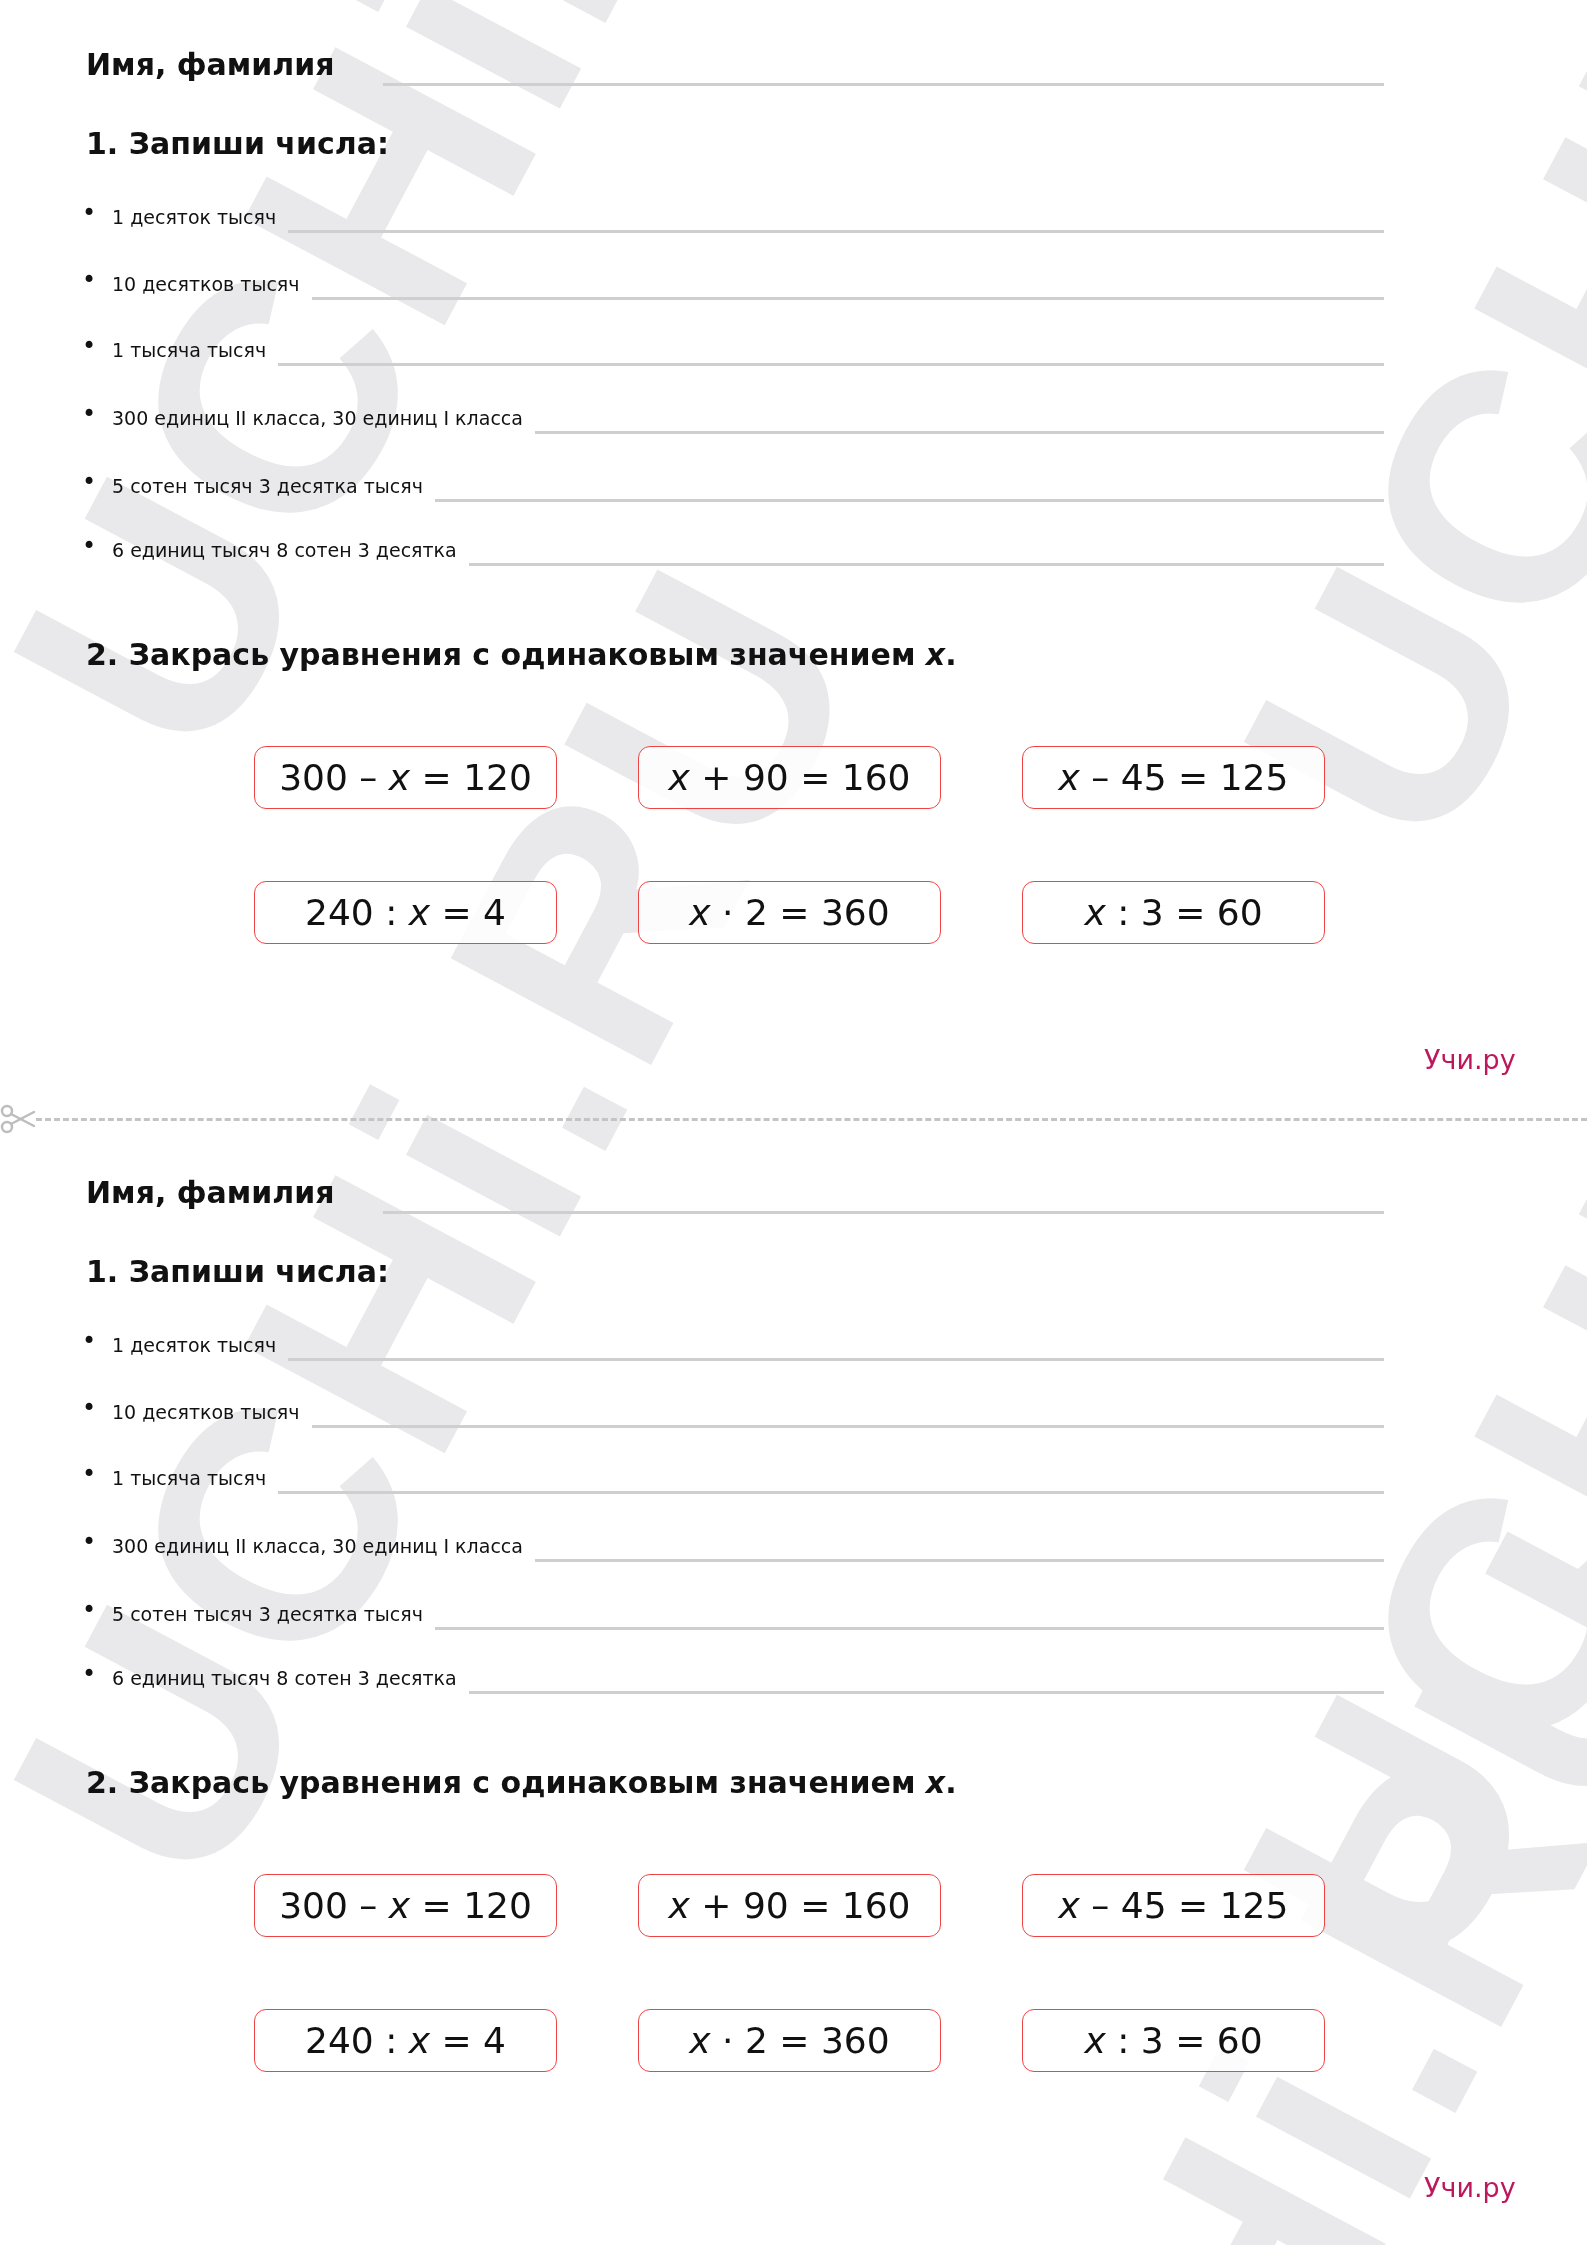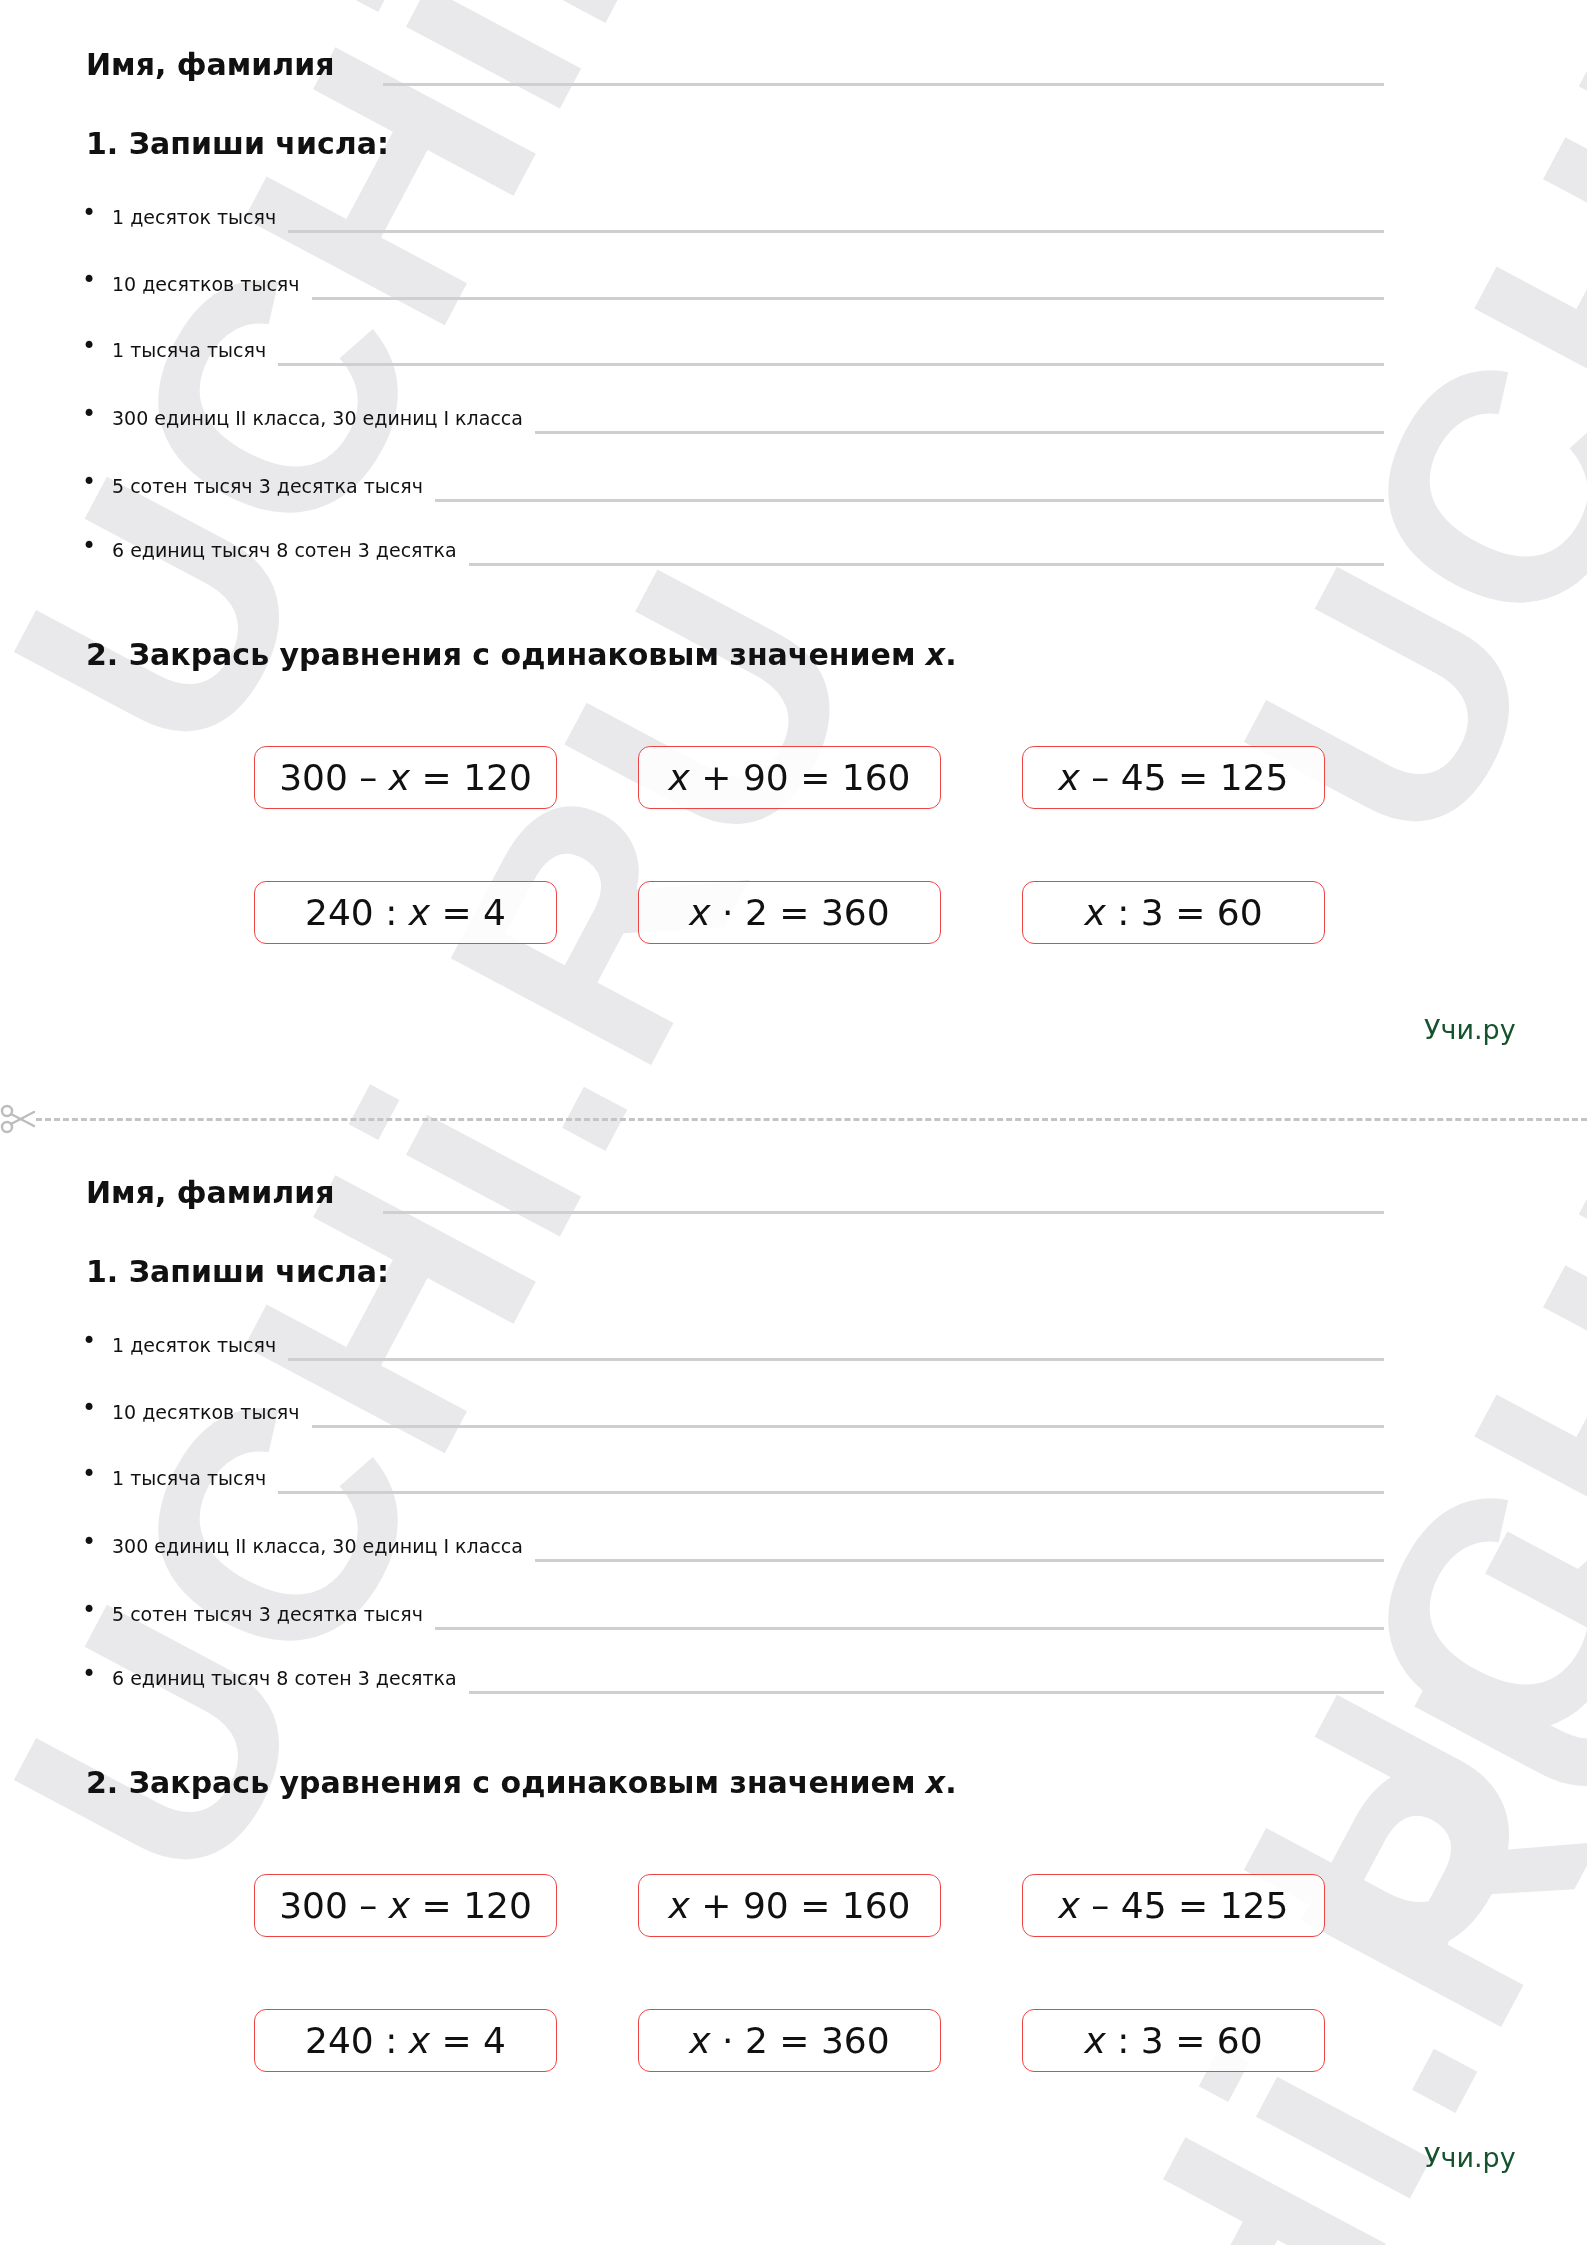--- a/index.html
+++ b/index.html
@@ -18,21 +18,21 @@
   .task-heading { position: absolute; left: 86px; font-weight: 700; font-size: 30px; line-height: 1; white-space: nowrap; }
   .task-heading i { font-style: italic; }
   .item-row { position: absolute; left: 82px; width: 1302px; height: 40px; display: flex; align-items: flex-end; }
   .bullet { width: 30px; font-size: 24px; text-align: left; padding-bottom: 8px; line-height: 1; }
   .item-text { font-size: 19px; white-space: nowrap; line-height: 1; padding-bottom: 6px; }
   .item-row .answer-line { margin-left: 12px; }
   .eq-box { position: absolute; width: 303px; height: 63px; border: 1px solid #ef4444; border-radius: 12px;
             box-sizing: border-box; display: flex; align-items: center; justify-content: center;
             font-size: 36px; background: rgba(255,255,255,0.85); cursor: pointer; white-space: pre; }
   .eq-box .var { font-style: italic; }
-  .footer-brand { position: absolute; left: 1424px; top: 1016px; font-size: 27px; color: #14532d; line-height: 1; }
+  .footer-brand { position: absolute; left: 1424px; top: 1046px; font-size: 27px; color: #be185d; line-height: 1; }
   .cut-line { position: absolute; left: 0; top: 1104px; width: 1587px; height: 30px; z-index: 2; }
   .scissors { position: absolute; left: 0; top: 0; width: 36px; height: 30px; }
   .dashes { position: absolute; left: 36px; right: 0; top: 14px; height: 0;
             border-top: 3px dashed #c4c4c4; }
 </style>
 </head>
 <body>
 
 <div class="watermark-layer">
   <div class="wm" style="left:250px; top:470px;">UCHi.RU</div>

